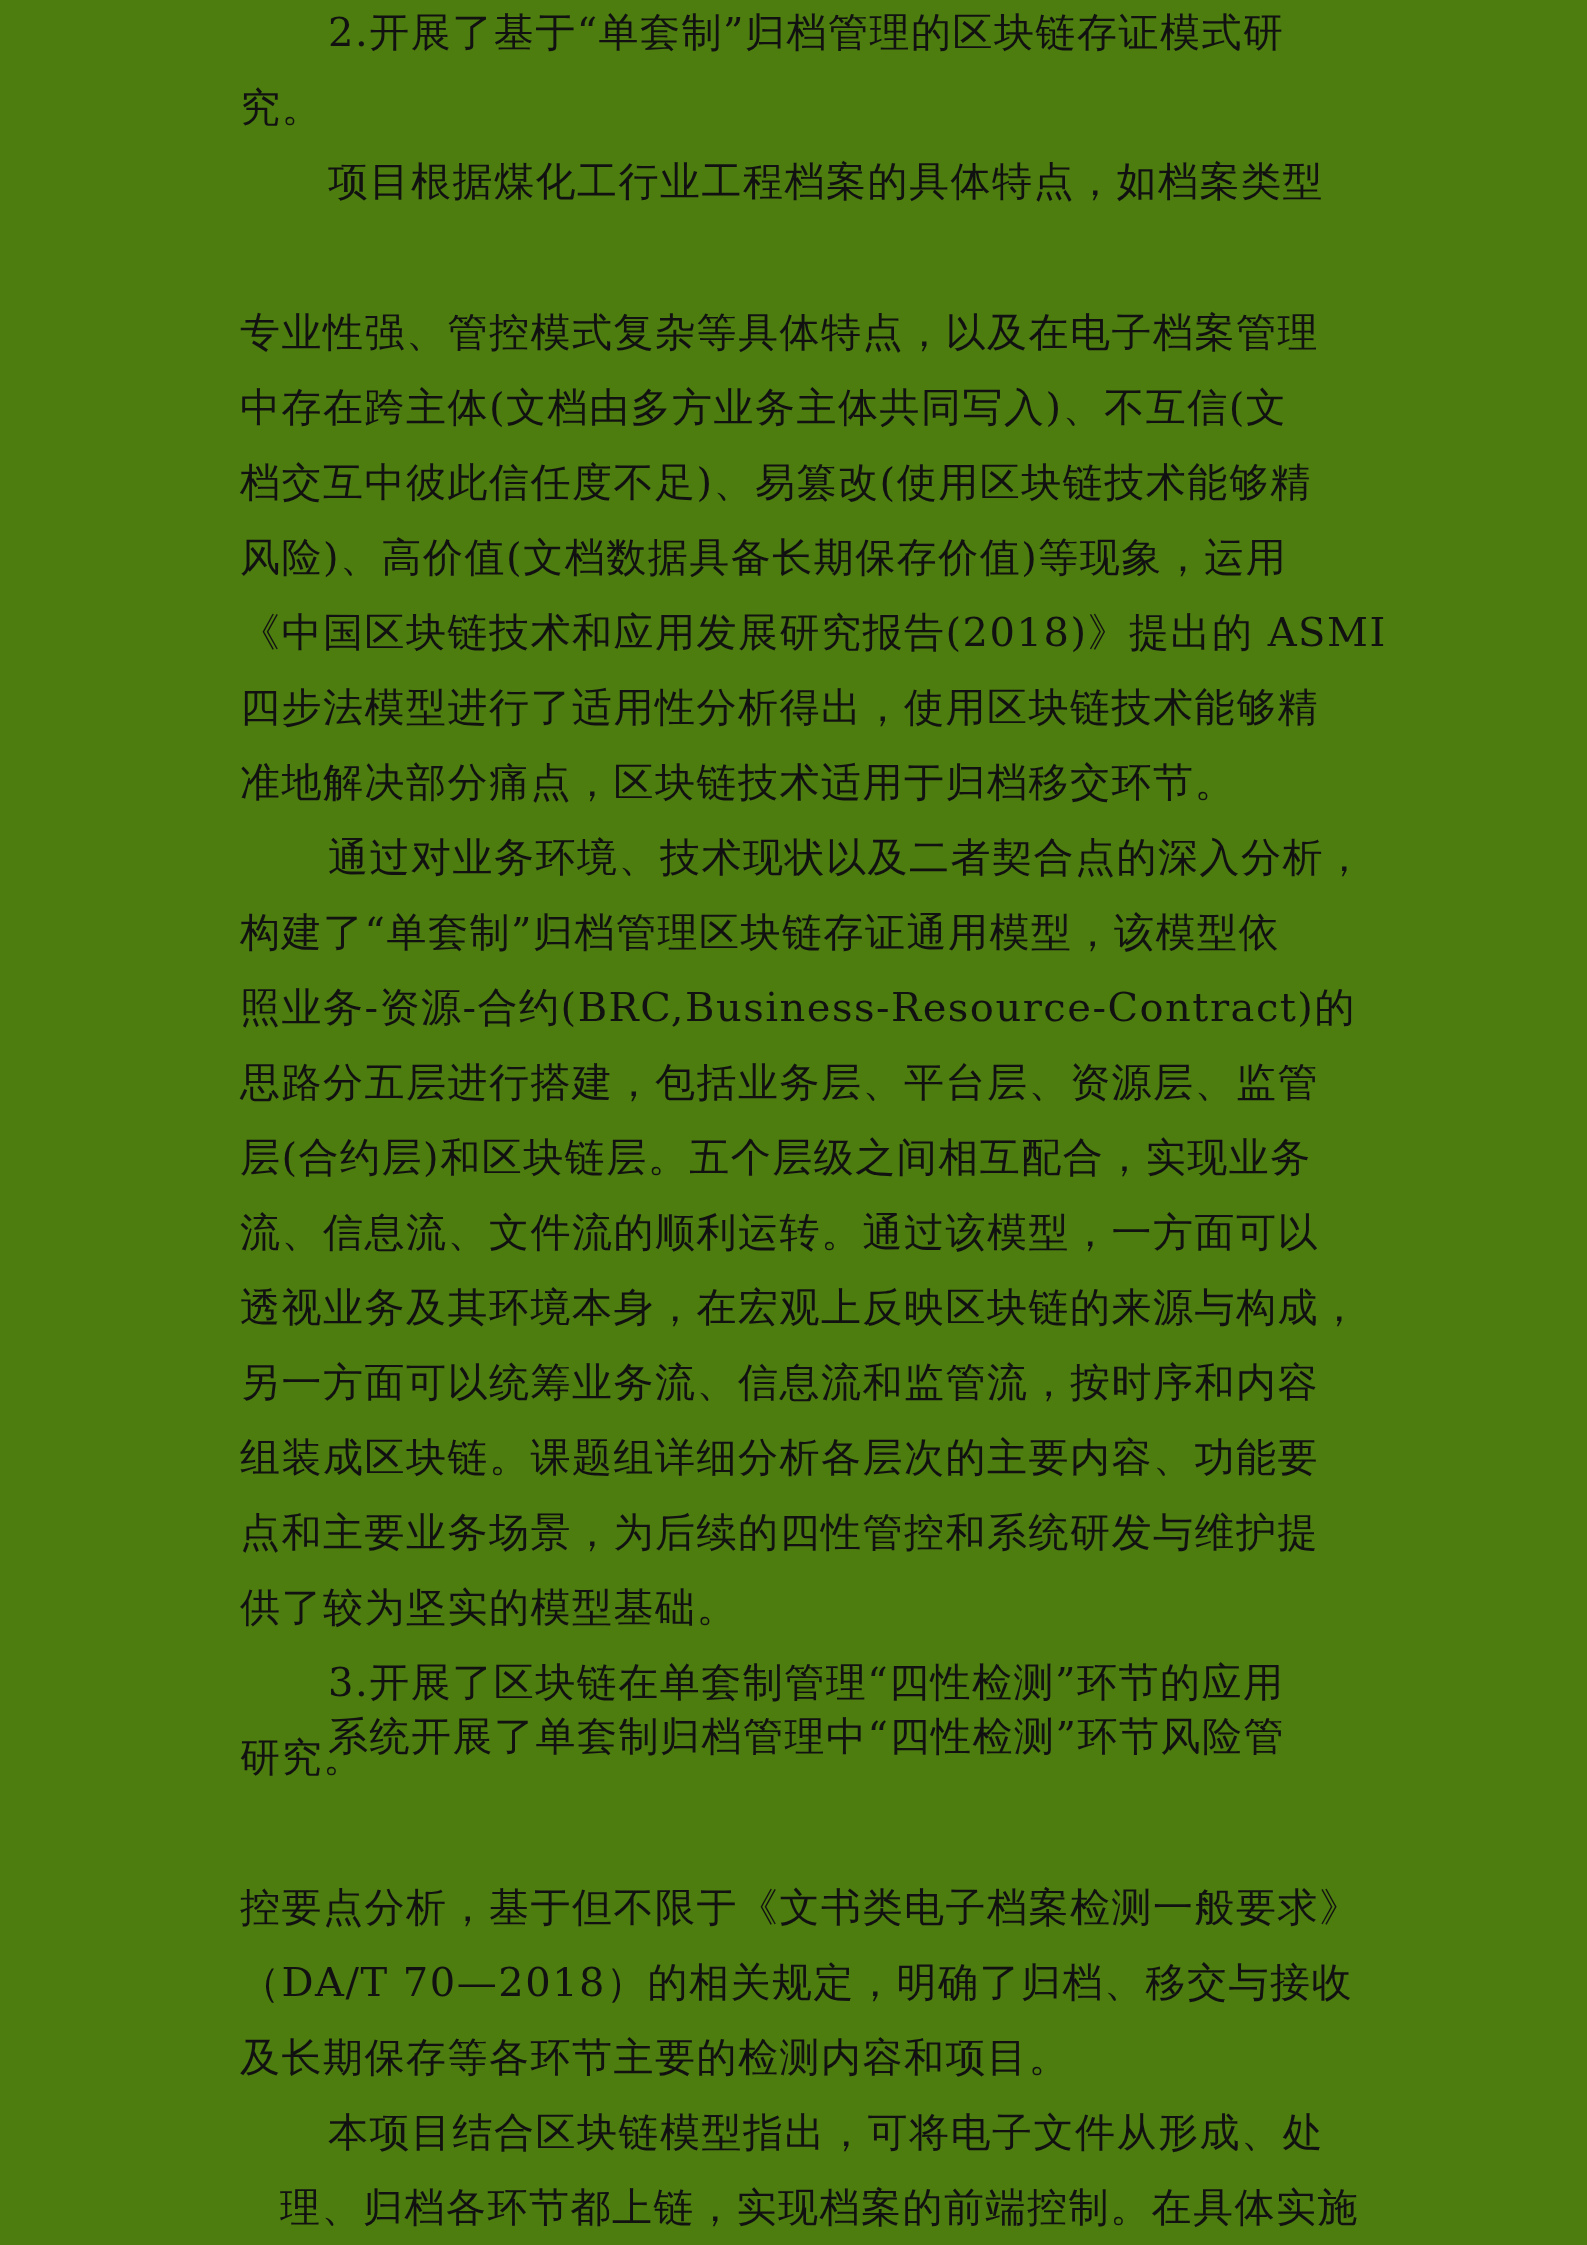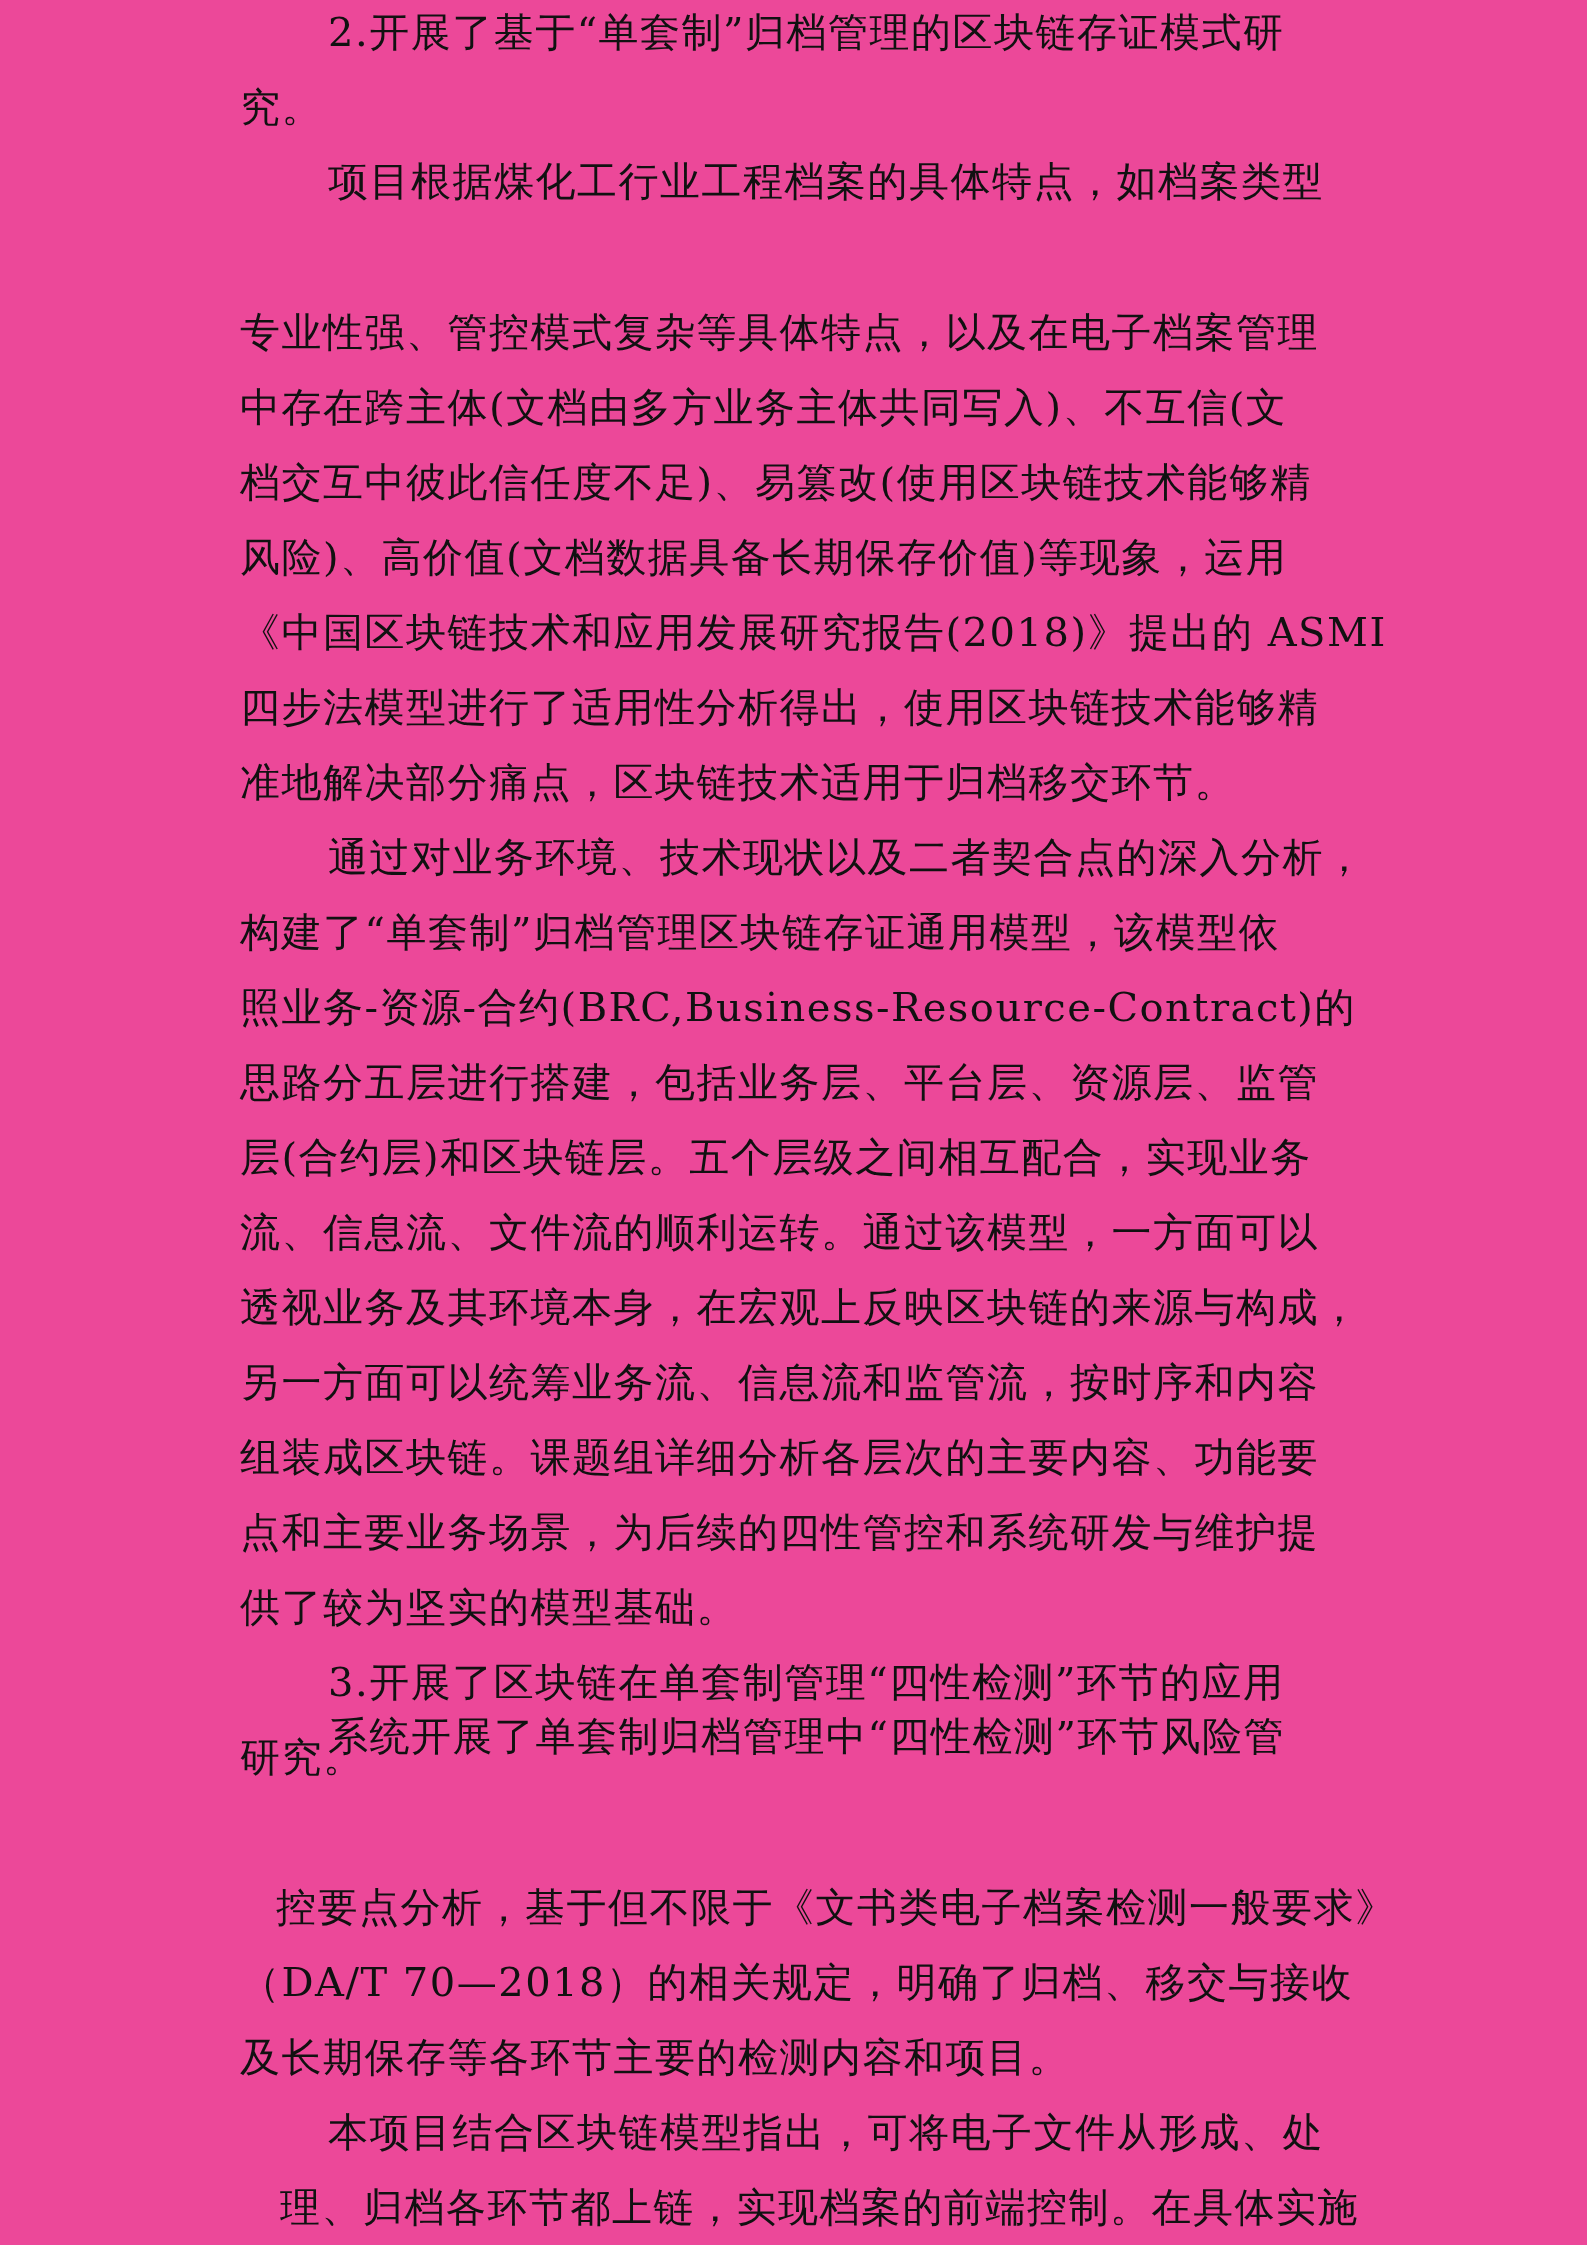--- a/index.html
+++ b/index.html
@@ -1,17 +1,17 @@
 <!DOCTYPE html>
 <html><head>
 <meta charset="utf-8">
 <style>
   html, body { margin: 0; padding: 0; background: #ffffff; }
   body { width: 1587px; height: 2245px; position: relative; overflow: hidden; }
-  .page { position: absolute; left: 0; top: 0; width: 1587px; height: 2245px; background: #ec4899; }
+  .page { position: absolute; left: 0; top: 0; width: 1587px; height: 2245px; background: #4d7c0f; }
   .line {
     position: absolute;
     left: 240px;
     width: 1110px;
     font-family: "DejaVu Serif", "Liberation Serif", serif;
     font-size: 40px;
     line-height: 56px;
     color: #111111;
     white-space: nowrap;
     letter-spacing: 1.5px;
@@ -45,20 +45,20 @@
   <div class="line" style="top:1279px;">透视业务及其环境本身，在宏观上反映区块链的来源与构成，</div>
   <div class="line" style="top:1354px;">另一方面可以统筹业务流、信息流和监管流，按时序和内容</div>
   <div class="line" style="top:1429px;">组装成区块链。课题组详细分析各层次的主要内容、功能要</div>
   <div class="line" style="top:1504px;">点和主要业务场景，为后续的四性管控和系统研发与维护提</div>
   <div class="line" style="top:1579px;">供了较为坚实的模型基础。</div>
 
   <div class="line indent heading" style="top:1654px;">3.开展了区块链在单套制管理“四性检测”环节的应用</div>
   <div class="line heading" style="top:1729px;">研究。</div>
 
   <div class="line indent" style="top:1708px;">系统开展了单套制归档管理中“四性检测”环节风险管</div>
-  <div class="line" style="top:1879px;margin-left:36px;">控要点分析，基于但不限于《文书类电子档案检测一般要求》</div>
+  <div class="line" style="top:1879px;">控要点分析，基于但不限于《文书类电子档案检测一般要求》</div>
   <div class="line" style="top:1954px;">（DA/T 70—2018）的相关规定，明确了归档、移交与接收</div>
   <div class="line" style="top:2029px;">及长期保存等各环节主要的检测内容和项目。</div>
 
   <div class="line indent" style="top:2104px;">本项目结合区块链模型指出，可将电子文件从形成、处</div>
   <div class="line" style="top:2179px;margin-left:40px;">理、归档各环节都上链，实现档案的前端控制。在具体实施</div>
 
 </div>
 
 </body></html>

